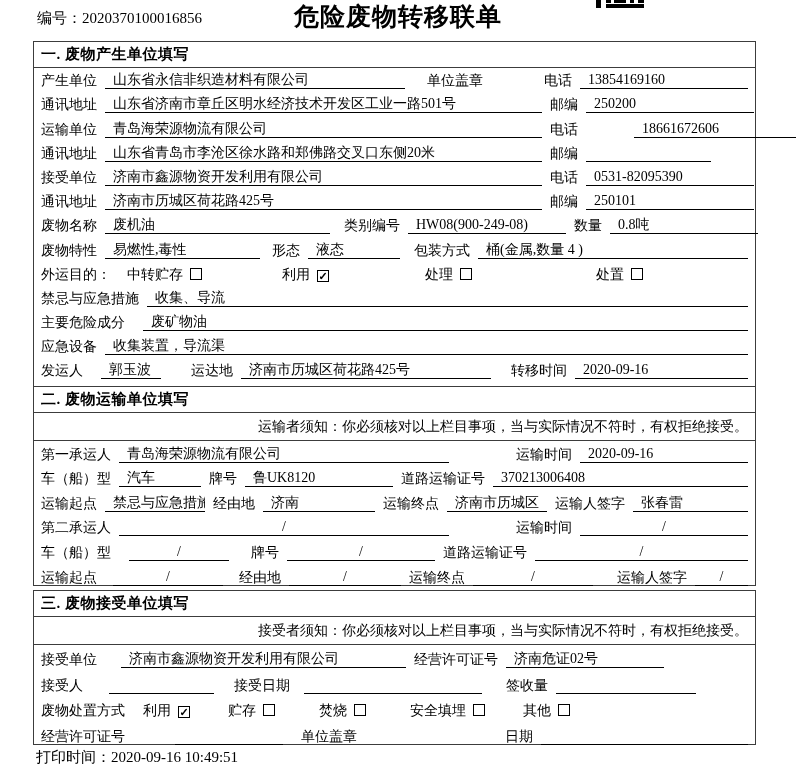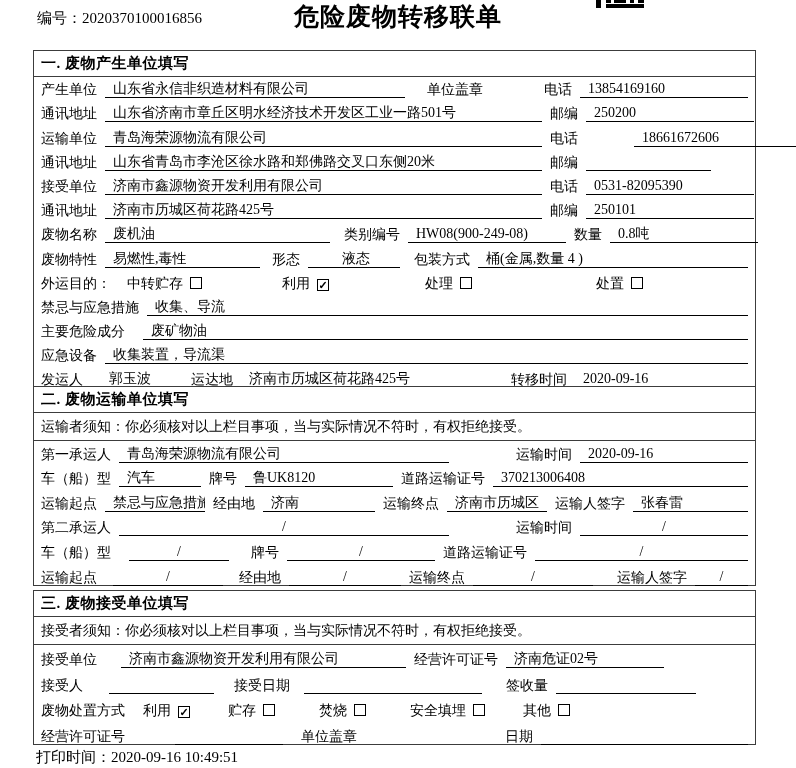--- a/index.html
+++ b/index.html
@@ -8,27 +8,27 @@
   #page { position:relative; width:796px; height:768px; overflow:hidden; background:#fff;padding-left:33px; }
 
   
   .doc-no { position:absolute; left:37px; top:9px; font-size:15px; white-space:nowrap; }
   .doc-title { position:absolute; left:0; top:0; width:796px; text-align:center;
     font-size:25px; font-weight:bold; letter-spacing:1px; }
   .qr-frag { position:absolute; left:596px; top:0; width:52px; height:9px; }
 
   
   .box { position:absolute; left:33px; width:723px; border:1px solid #3c3c3c; background:#fff; }
-  .box1 { top:50px;  height:439px; }
+  .box1 { top:41px;  height:439px; }
   .box2 { top:386px; height:200px; }
   .box3 { top:590px; height:155px; }
 
   .sec-title { font-weight:bold; font-size:15px; padding:3px 7px 3px; height:26px;
     border-bottom:1px solid #3c3c3c; letter-spacing:0.5px; }
-  .notice { font-size:14px; padding:5px 7px 4px; height:28px; border-bottom:1px solid #3c3c3c; }
+  .notice { font-size:14px; padding:5px 7px 4px; height:28px; border-bottom:1px solid #3c3c3c;text-align:right; }
 
   .rows { padding:0 7px; }
   .row { display:flex; align-items:flex-end; column-gap:8px; font-size:14px; padding-bottom:3px; }
   .box1 .row { height:24.2px; }
   .box2 .row { height:24.6px; }
   .box3 .row { height:25.8px; }
 
   .lbl { white-space:nowrap; line-height:16px; flex:0 0 auto; }
   .val { border-bottom:1px solid #000; line-height:16px; padding:0 4px 0 8px;
     white-space:nowrap; overflow:hidden; flex:0 0 auto; }
@@ -107,21 +107,21 @@
           <span class="val" style="width: 225px;">废机油</span>
           <span class="lbl" style="margin-left: 6px;">类别编号</span>
           <span class="val" style="width: 158px;">HW08(900-249-08)</span>
           <span class="lbl" style="margin-left: auto;">数量</span>
           <span class="val" style="width: 148px;">0.8吨</span>
         </div>
         <div class="row">
           <span class="lbl">废物特性</span>
           <span class="val" style="width: 155px;">易燃性,毒性</span>
           <span class="lbl" style="margin-left: 4px;">形态</span>
-          <span class="val" style="width: 92px; text-align: center;">液态</span>
+          <span class="val" style="width: 92px;">液态</span>
           <span class="lbl" style="margin-left: 6px;">包装方式</span>
           <span class="val fill">桶(金属,数量 4 )</span>
         </div>
         <div class="row">
           <span class="lbl">外运目的：</span>
           <span class="chk" style="margin-left: 8px;"><span>中转贮存</span><span class="cbx"></span></span>
           <span class="chk" style="margin-left: 72px;"><span>利用</span><span class="cbx">✓</span></span>
           <span class="chk" style="margin-left: 88px;"><span>处理</span><span class="cbx"></span></span>
           <span class="chk" style="margin-left: 116px;"><span>处置</span><span class="cbx"></span></span>
         </div>

